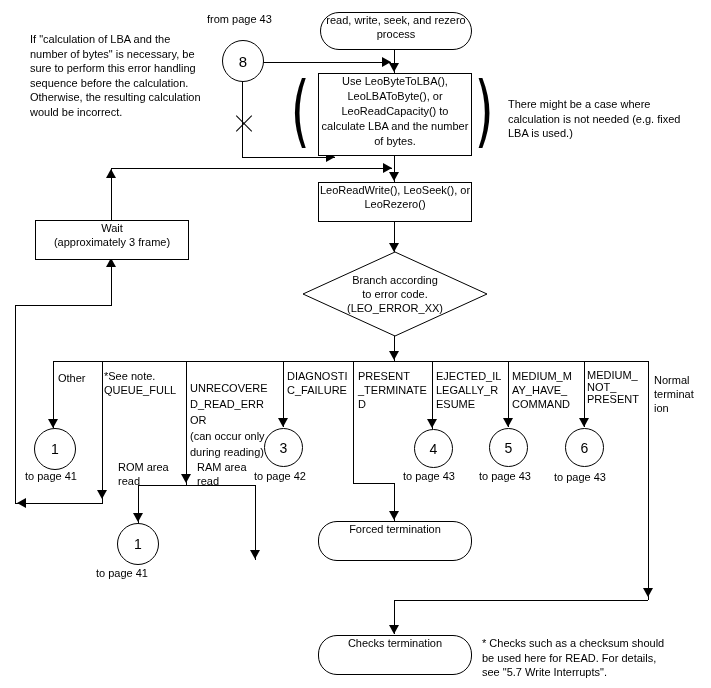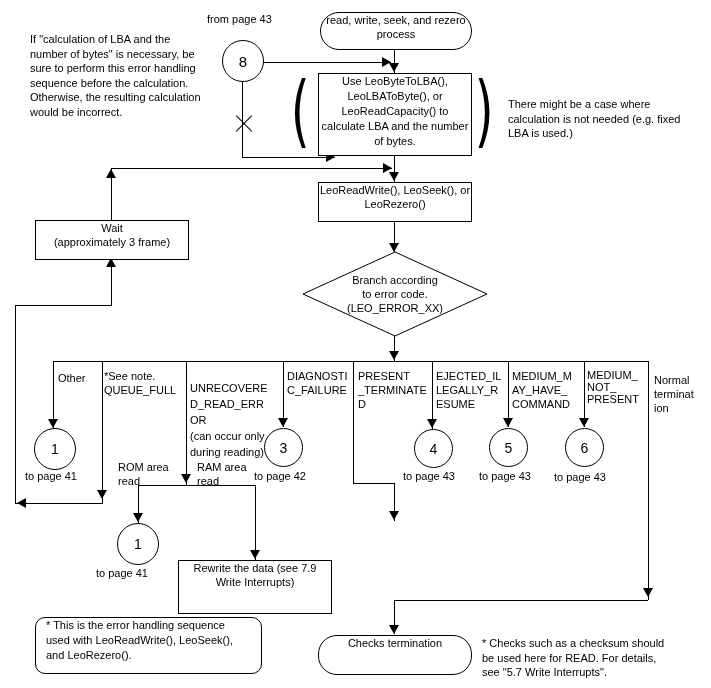--- a/index.html
+++ b/index.html
@@ -191,33 +191,27 @@
   <div class="circle" style="left:565px;top:428px;width:37px;height:37px">
     <span>6</span>
   </div>
   <div class="t" style="left:554px;top:470px">to page 43</div>
 
   <div class="circle" style="left:117px;top:523px;width:40px;height:40px">
     <span>1</span>
   </div>
   <div class="t" style="left:96px;top:566px">to page 41</div>
 
-
-  <div class="box" style="left:178px;top:560px;width:152px;height:52px">
-    <span class="c">Rewrite the data (see 7.9
-Write Interrupts)</span>
-  </div>
+  <div class="box term" style="left:318px;top:521px;width:152px;height:38px">
+    <span class="c">Forced termination</span>
+  </div>
+
 
   <div class="box term" style="left:318px;top:635px;width:152px;height:38px">
     <span class="c">Checks termination</span>
   </div>
 
-  <div class="box note-round" style="left:35px;top:617px;width:227px;height:57px;padding-left:10px;box-sizing:border-box">
-    <span class="c" style="text-align:left;line-height:15px">* This is the error handling sequence
-used with LeoReadWrite(), LeoSeek(),
-and LeoRezero().</span>
-  </div>
 
   <div class="t" style="left:482px;top:636px;width:200px">* Checks such as a checksum should
 be used here for READ. For details,
 see "5.7 Write Interrupts".</div>
 
 </div>
 
 </body></html>

